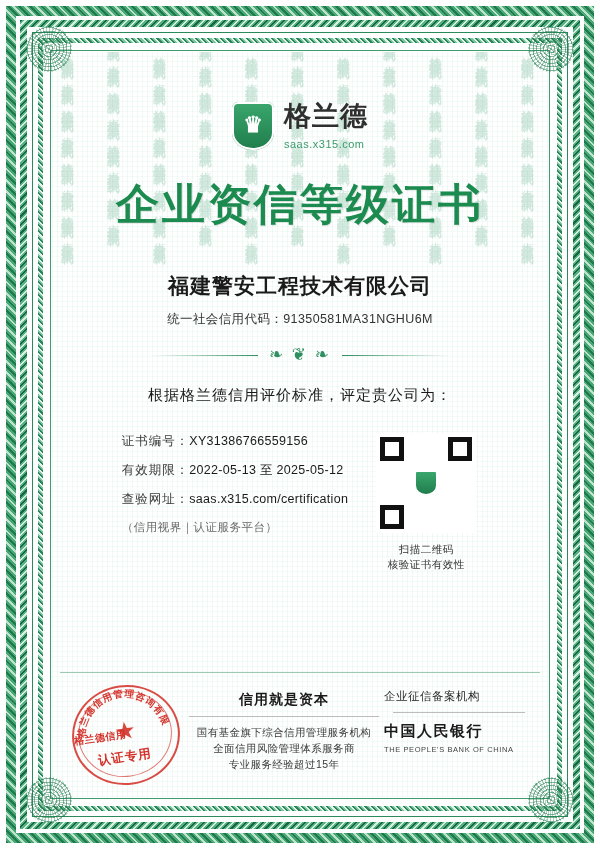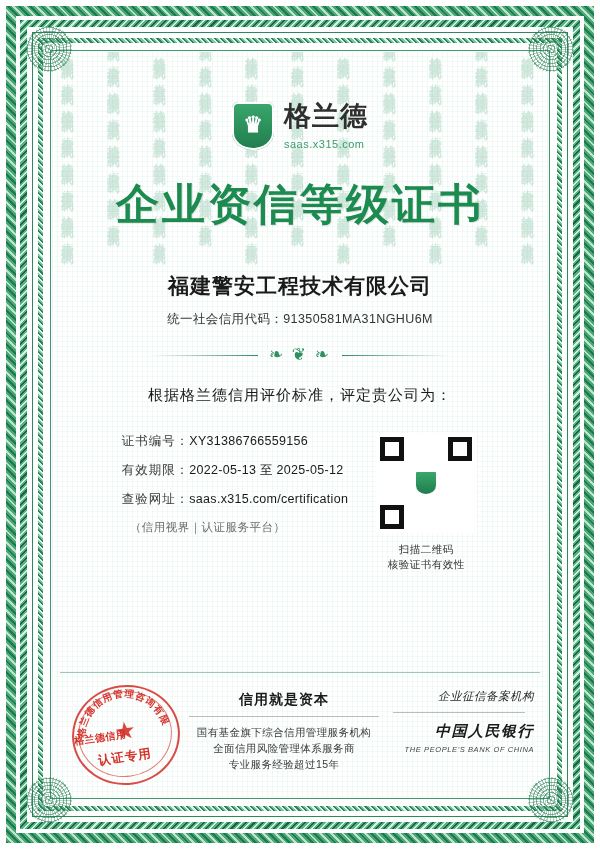--- a/index.html
+++ b/index.html
@@ -280,21 +280,20 @@
   .detail-label {
     color: #3b3b3b;
     letter-spacing: 1px;
   }
   .detail-value { color: #1a1a1a; }
   .detail-tags {
     font-size: 11.5px;
     color: #6a6a6a;
     letter-spacing: 0.5px;
     margin-top: 2px;
-    margin-left: 8px;
   }
 
   .qr-block {
     width: 104px;
     text-align: center;
     padding-top: 2px;
   }
   .qr {
     width: 96px;
     height: 96px;
@@ -446,23 +445,22 @@
   .slogan-line {
     font-size: 10.5px;
     color: #3a3a3a;
     line-height: 16px;
     letter-spacing: 0.4px;
   }
 
   
   .bank-block {
     flex: 0 0 150px;
-    text-align: right;
+    text-align: left;
     padding-top: 6px;
-    font-style: italic;
   }
   .bank-top {
     font-size: 11.5px;
     color: #2a2a2a;
     letter-spacing: 0.5px;
   }
   .bank-rule {
     width: 132px;
     height: 1px;
     background: #bcbcbc;

